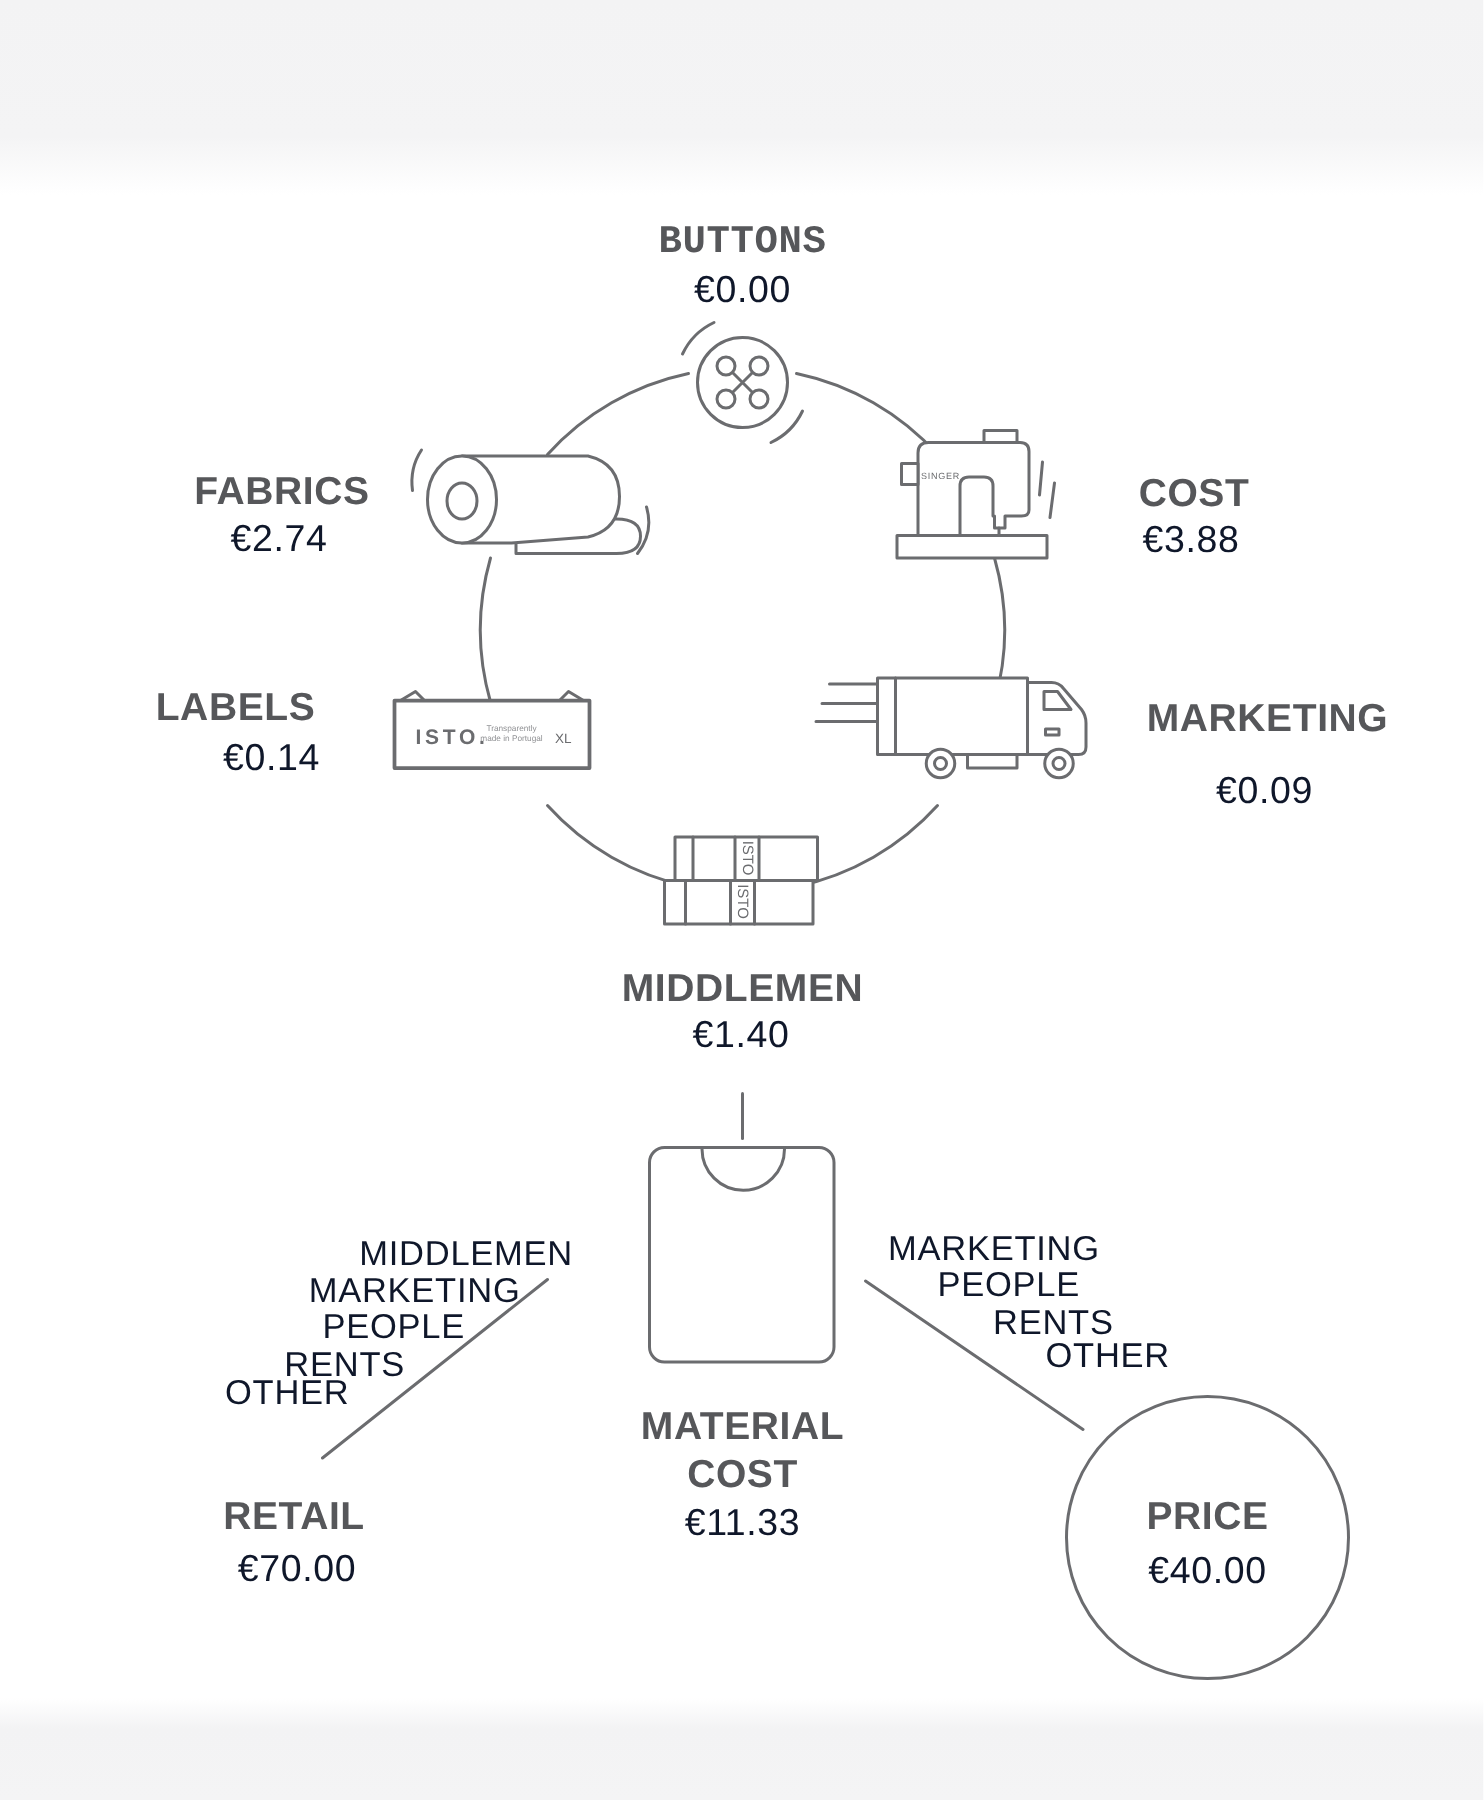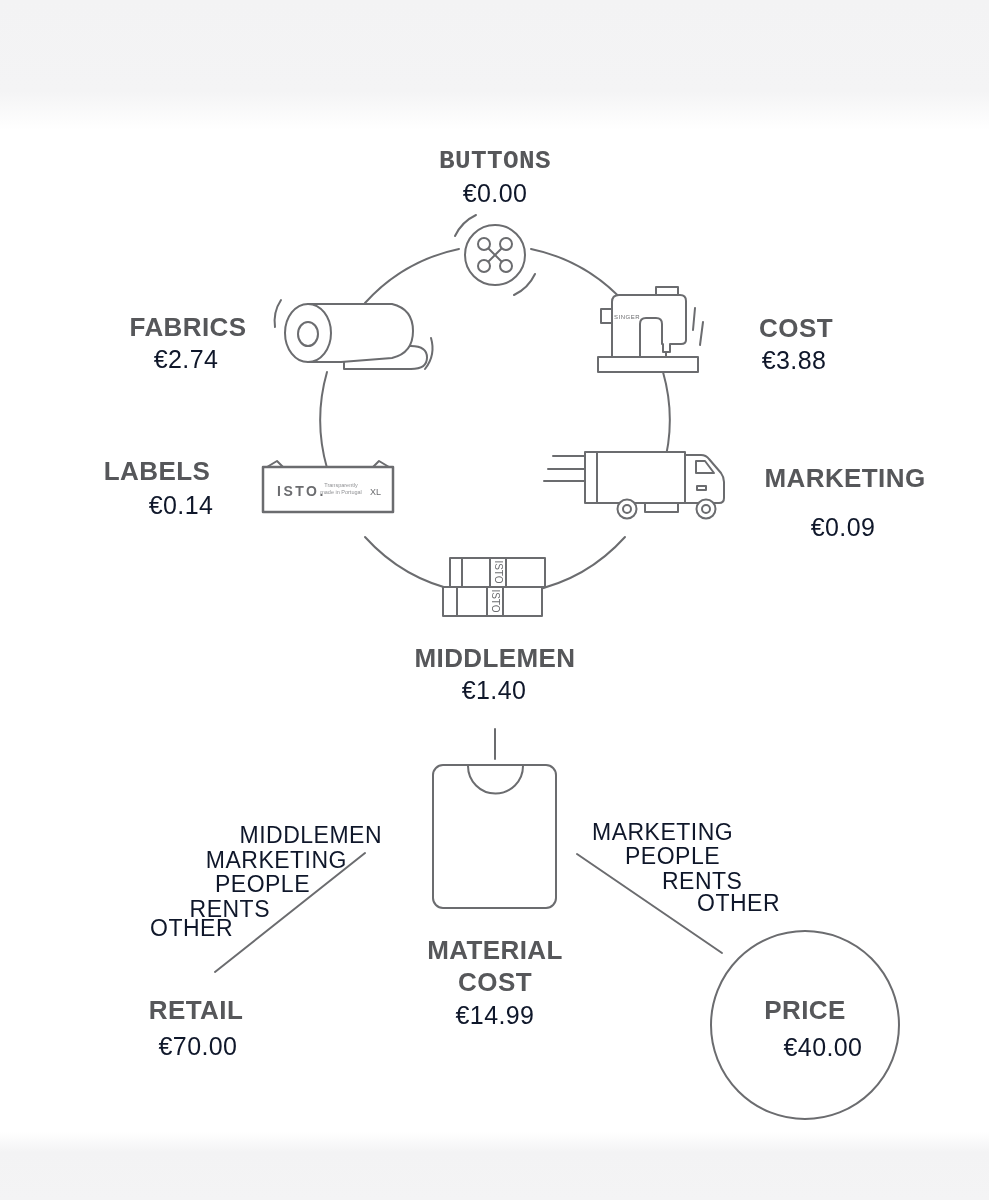--- a/index.html
+++ b/index.html
@@ -139,31 +139,31 @@
   <div class="val" style="left:157px; top:492px;margin-left:24px;">€0.14</div>
 
   <div class="lbl" style="left:845px; top:465px;">MARKETING</div>
   <div class="val" style="left:843px; top:514px;">€0.09</div>
 
   <div class="lbl" style="left:495px; top:645px;">MIDDLEMEN</div>
   <div class="val" style="left:494px; top:677px;">€1.40</div>
 
   <div class="lbl" style="left:495px; top:937px;">MATERIAL</div>
   <div class="lbl" style="left:495px; top:969px;">COST</div>
-  <div class="val" style="left:495px; top:1002px;">€14.99</div>
+  <div class="val" style="left:495px; top:1002px;">€11.33</div>
 
   <div class="factor" style="right:607px; top:826px;">MIDDLEMEN</div>
   <div class="factor" style="right:642px; top:851px;">MARKETING</div>
   <div class="factor" style="right:679px; top:875px;">PEOPLE</div>
   <div class="factor" style="right:719px; top:900px;">RENTS</div>
   <div class="factor" style="right:756px; top:919px;">OTHER</div>
 
   <div class="factor" style="left:592px; top:823px;">MARKETING</div>
   <div class="factor" style="left:625px; top:847px;">PEOPLE</div>
   <div class="factor" style="left:662px; top:872px;">RENTS</div>
   <div class="factor" style="left:697px; top:894px;">OTHER</div>
 
   <div class="lbl" style="left:196px; top:997px;">RETAIL</div>
   <div class="val" style="left:198px; top:1033px;">€70.00</div>
 
   <div class="lbl" style="left:805px; top:997px;">PRICE</div>
-  <div class="val" style="left:805px; top:1034px;margin-left:18px;">€40.00</div>
+  <div class="val" style="left:805px; top:1034px;">€40.00</div>
 </div>
 
 </body></html>

